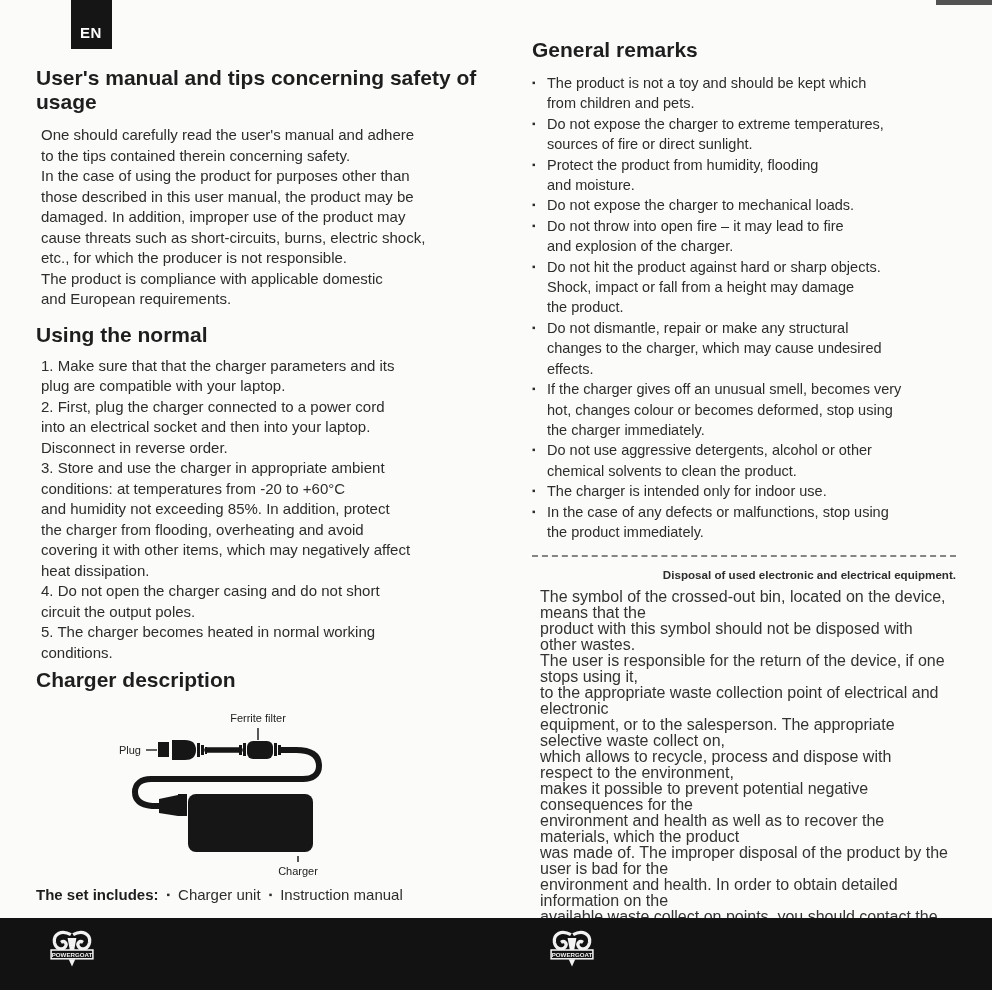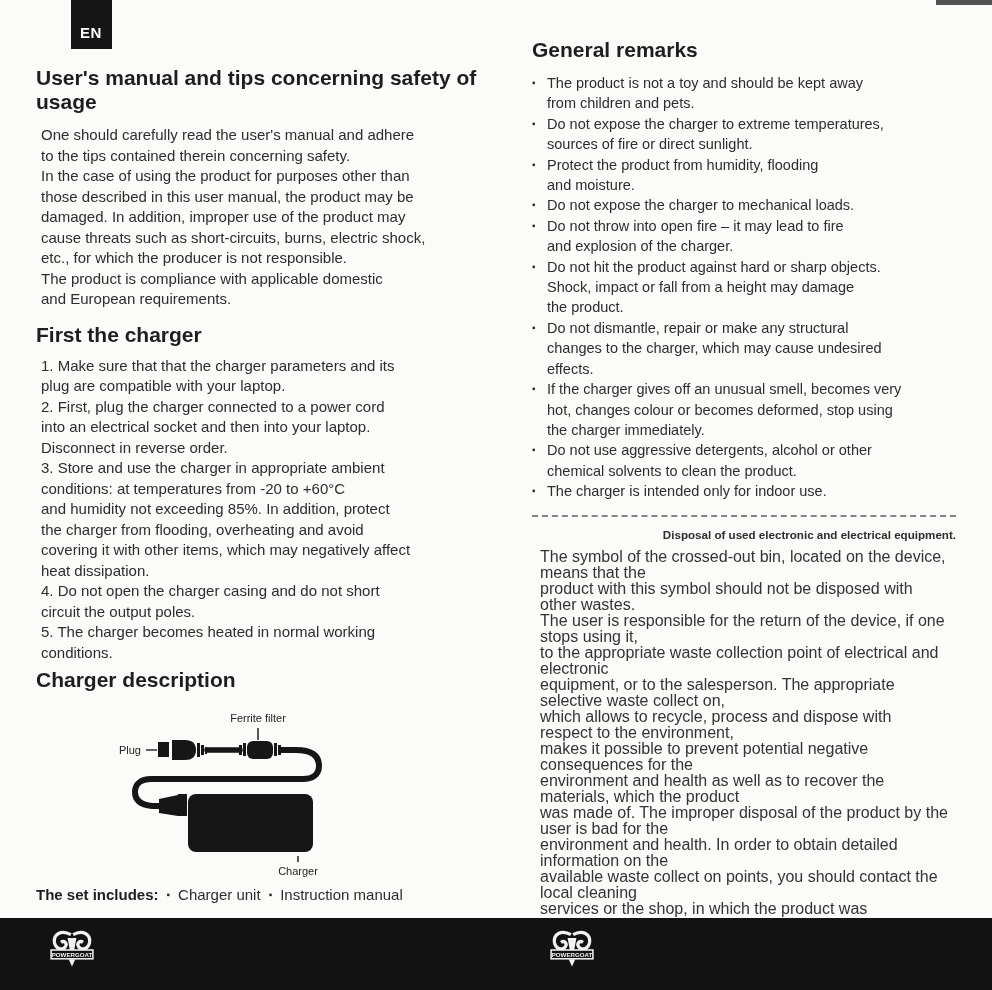--- a/index.html
+++ b/index.html
@@ -79,21 +79,21 @@
     <p class="body-text">One should carefully read the user's manual and adhere
 to the tips contained therein concerning safety.
 In the case of using the product for purposes other than
 those described in this user manual, the product may be
 damaged. In addition, improper use of the product may
 cause threats such as short-circuits, burns, electric shock,
 etc., for which the producer is not responsible.
 The product is compliance with applicable domestic
 and European requirements.</p>
 
-    <h2 class="h-using">First the charger</h2>
+    <h2 class="h-using">Using the normal</h2>
     <p class="body-text">1. Make sure that that the charger parameters and its
 plug are compatible with your laptop.
 2. First, plug the charger connected to a power cord
 into an electrical socket and then into your laptop.
 Disconnect in reverse order.
 3. Store and use the charger in appropriate ambient
 conditions: at temperatures from -20 to +60°C
 and humidity not exceeding 85%. In addition, protect
 the charger from flooding, overheating and avoid
 covering it with other items, which may negatively affect
@@ -143,41 +143,43 @@
       <span class="si-bullet"></span>
       <span>Charger unit</span>
       <span class="si-bullet"></span>
       <span>Instruction manual</span>
     </div>
   </div>
 
   <div class="col-right">
     <h2 class="h-remarks">General remarks</h2>
     <ul class="remarks">
-      <li>The product is not a toy and should be kept away
+      <li>The product is not a toy and should be kept which
 from children and pets.</li>
       <li>Do not expose the charger to extreme temperatures,
 sources of fire or direct sunlight.</li>
       <li>Protect the product from humidity, flooding
 and moisture.</li>
       <li>Do not expose the charger to mechanical loads.</li>
       <li>Do not throw into open fire – it may lead to fire
 and explosion of the charger.</li>
       <li>Do not hit the product against hard or sharp objects.
 Shock, impact or fall from a height may damage
 the product.</li>
       <li>Do not dismantle, repair or make any structural
 changes to the charger, which may cause undesired
 effects.</li>
       <li>If the charger gives off an unusual smell, becomes very
 hot, changes colour or becomes deformed, stop using
 the charger immediately.</li>
       <li>Do not use aggressive detergents, alcohol or other
 chemical solvents to clean the product.</li>
       <li>The charger is intended only for indoor use.</li>
+      <li>In the case of any defects or malfunctions, stop using
+the product immediately.</li>
     </ul>
 
     <hr class="dashes">
 
     <h3 class="h-disposal" style="margin-top:0;text-align:right;">Disposal of used electronic and electrical equipment.</h3>
     <p class="disposal-text">The symbol of the crossed-out bin, located on the device, means that the
 product with this symbol should not be disposed with other wastes.
 The user is responsible for the return of the device, if one stops using it,
 to the appropriate waste collection point of electrical and electronic
 equipment, or to the salesperson. The appropriate selective waste collect on,

